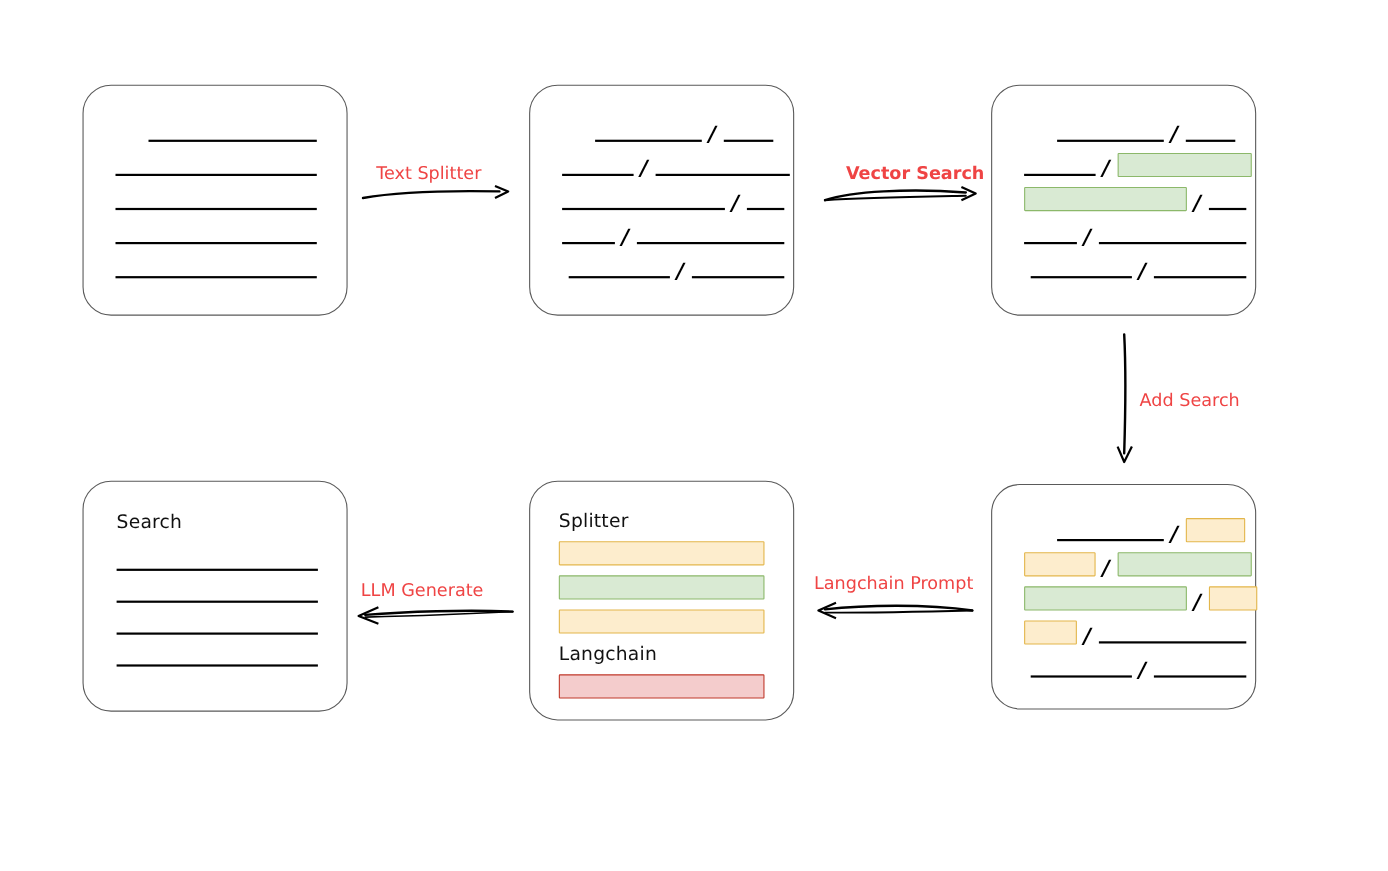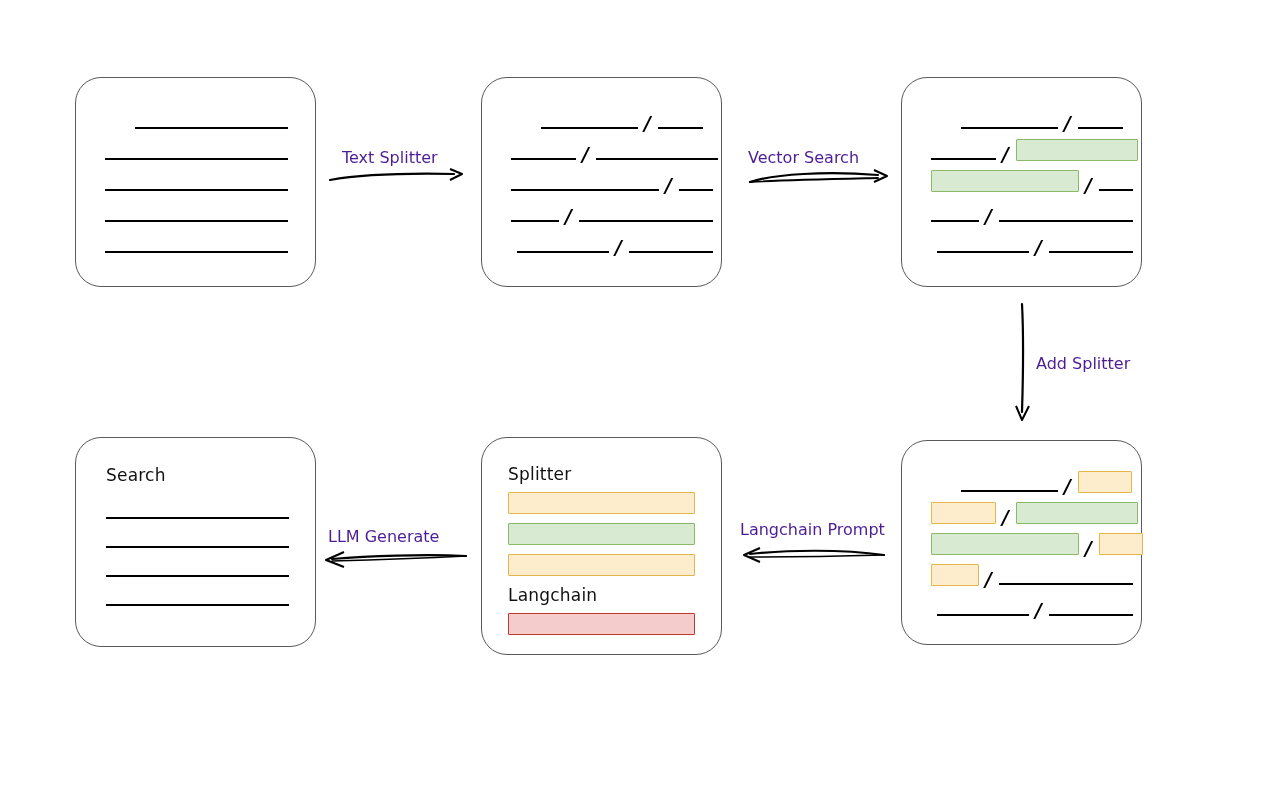--- a/index.html
+++ b/index.html
@@ -62,21 +62,21 @@
     line-height: 1;
     color: #000000;
     font-style: italic;
     font-weight: 600;
     transform: translateY(-50%);
   }
   .edge-label {
     position: absolute;
     font-family: "DejaVu Sans", sans-serif;
     font-size: 16px;
-    color: #4c1d95;
+    color: #ef4444;
     white-space: nowrap;
   }
   .footer-note {
     position: absolute;
     font-family: "DejaVu Sans", sans-serif;
     font-size: 17px;
     color: #111111;
     white-space: nowrap;
   }
   svg.edge {
@@ -175,28 +175,28 @@
       <div class="seg plain" style="left: 0px; top: 67px; width: 183px;"></div>
       <div class="seg plain" style="left: 0px; top: 96px; width: 183px;"></div>
     </div>
 
   <div class="edge-label" style="left:342px; top:148px;">Text Splitter</div>
   <svg class="edge" style="left:328px; top:168px;" width="140" height="20" viewBox="0 0 140 20">
     <path d="M2,12 C30,7 75,5 126,6" stroke="#000" stroke-width="2.2" fill="none" stroke-linecap="round"></path>
     <path d="M122,1 L134,6 L122,12" stroke="#000" stroke-width="2" fill="none" stroke-linejoin="round"></path>
   </svg>
 
-  <div class="edge-label" style="left:748px; top:148px;">Vector Search</div>
+  <div class="edge-label" style="left:769px; top:148px;font-weight:bold;">Vector Search</div>
   <svg class="edge" style="left:748px; top:168px;" width="145" height="22" viewBox="0 0 145 22">
     <path d="M2,14 C26,6 78,3 130,7" stroke="#000" stroke-width="2.2" fill="none" stroke-linecap="round"></path>
     <path d="M2,14 C36,12 86,11 130,10" stroke="#000" stroke-width="1.8" fill="none" stroke-linecap="round"></path>
     <path d="M126,2 L139,8 L126,14" stroke="#000" stroke-width="2" fill="none" stroke-linejoin="round"></path>
   </svg>
 
-  <div class="edge-label" style="left:1036px; top:354px;">Add Splitter</div>
+  <div class="edge-label" style="left:1036px; top:354px;">Add Search</div>
   <svg class="edge" style="left:1010px; top:302px;" width="26" height="122" viewBox="0 0 26 122">
     <path d="M12,2 C14,40 13,78 12,110" stroke="#000" stroke-width="2.2" fill="none" stroke-linecap="round"></path>
     <path d="M6,104 L12,118 L19,104" stroke="#000" stroke-width="2" fill="none" stroke-linejoin="round"></path>
   </svg>
 
   <div class="edge-label" style="left:740px; top:520px;">Langchain Prompt</div>
   <svg class="edge" style="left:738px; top:545px;" width="150" height="22" viewBox="0 0 150 22">
     <path d="M146,10 C104,4 48,5 12,9" stroke="#000" stroke-width="2.2" fill="none" stroke-linecap="round"></path>
     <path d="M146,10 C108,11 50,12 12,12" stroke="#000" stroke-width="1.6" fill="none" stroke-linecap="round"></path>
     <path d="M22,3 L6,10 L22,17" stroke="#000" stroke-width="2" fill="none" stroke-linejoin="round"></path>

